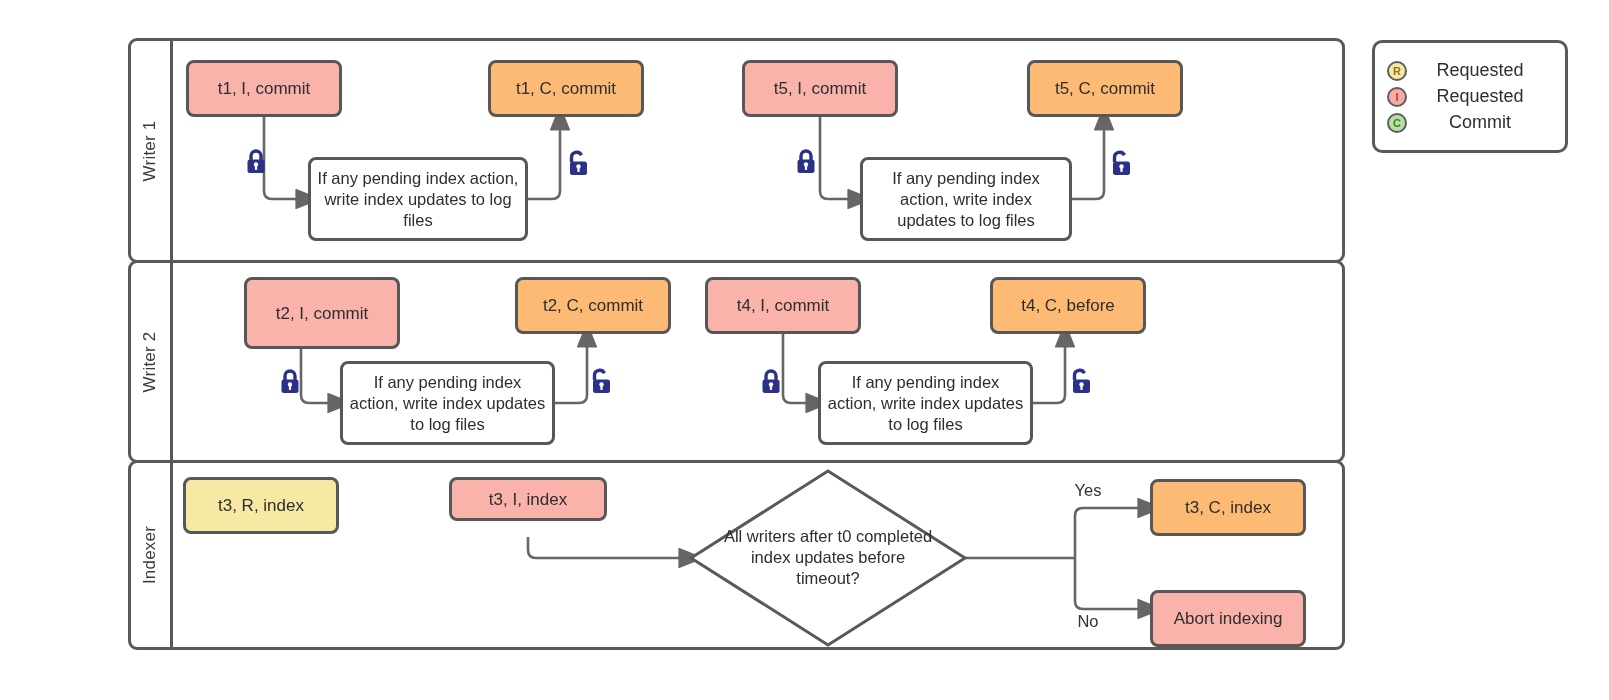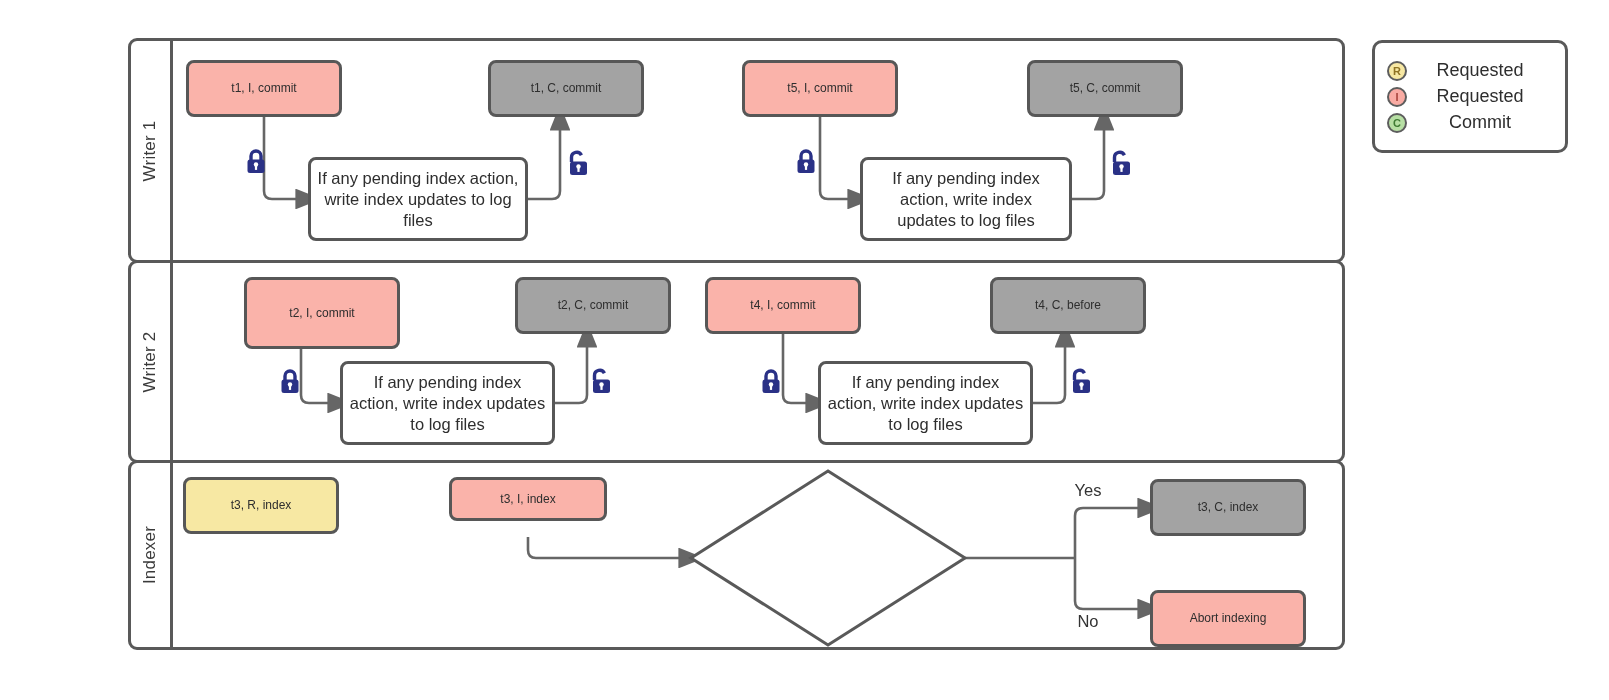--- a/index.html
+++ b/index.html
@@ -17,25 +17,25 @@
     position:absolute;left:0;top:0;bottom:0;width:39px;
     border-right:3px solid #595959;display:flex;align-items:center;justify-content:center;
   }
   .lane-title{
     transform:rotate(-90deg);white-space:nowrap;font-size:17px;color:#3a3a3a;letter-spacing:.2px;
   }
   
   .node{
     position:absolute;box-sizing:border-box;border:3px solid #575757;border-radius:8px;
     display:flex;align-items:center;justify-content:center;text-align:center;
-    font-size:12px;color:#2e2e2e;z-index:3;padding:2px 6px;line-height:21px;
+    font-size:17px;color:#2e2e2e;z-index:3;padding:2px 6px;line-height:21px;
   }
   .requested{background:#F7E8A3;}
   .inflight{background:#FAB3AA;}
-  .commit{background:#a3a3a3;}
+  .commit{background:#fdba74;}
   .process{background:#ffffff;font-size:16.5px;}
   
   .overlay{position:absolute;left:0;top:0;z-index:2;pointer-events:none;}
   
   .flow-label{
     position:absolute;z-index:4;font-size:16.5px;color:#333333;text-align:center;
   }
   .decision-text{
     position:absolute;z-index:4;left:722px;top:526px;width:212px;
     font-size:16.5px;line-height:21px;text-align:center;color:#2e2e2e;
@@ -143,20 +143,21 @@
   <div class="node commit" style="left:515px;top:277px;width:156px;height:57px;">t2, C, commit</div>
   <div class="node inflight" style="left:705px;top:277px;width:156px;height:57px;">t4, I, commit</div>
   <div class="node process" style="left:818px;top:361px;width:215px;height:84px;">If any pending index action, write index updates to log files</div>
   <div class="node commit" style="left:990px;top:277px;width:156px;height:57px;">t4, C, before</div>
 
   <div class="node requested" style="left:183px;top:477px;width:156px;height:57px;">t3, R, index</div>
   <div class="node inflight" style="left:449px;top:477px;width:158px;height:44px;">t3, I, index</div>
   <div class="node commit" style="left:1150px;top:479px;width:156px;height:57px;">t3, C, index</div>
   <div class="node inflight" style="left:1150px;top:580px;width:156px;height:57px;margin-top:10px;">Abort indexing</div>
 
+  <div class="decision-text">All writers after t0 completed index updates before timeout?</div>
   <div class="flow-label" style="left:1060px;top:481px;width:56px;">Yes</div>
   <div class="flow-label" style="left:1060px;top:612px;width:56px;">No</div>
 
   <div class="legend">
     <div class="legend-row">
       <span class="legend-dot dot-r">R</span>
       <span class="legend-label">Requested</span>
     </div>
     <div class="legend-row">
       <span class="legend-dot dot-i">I</span>

